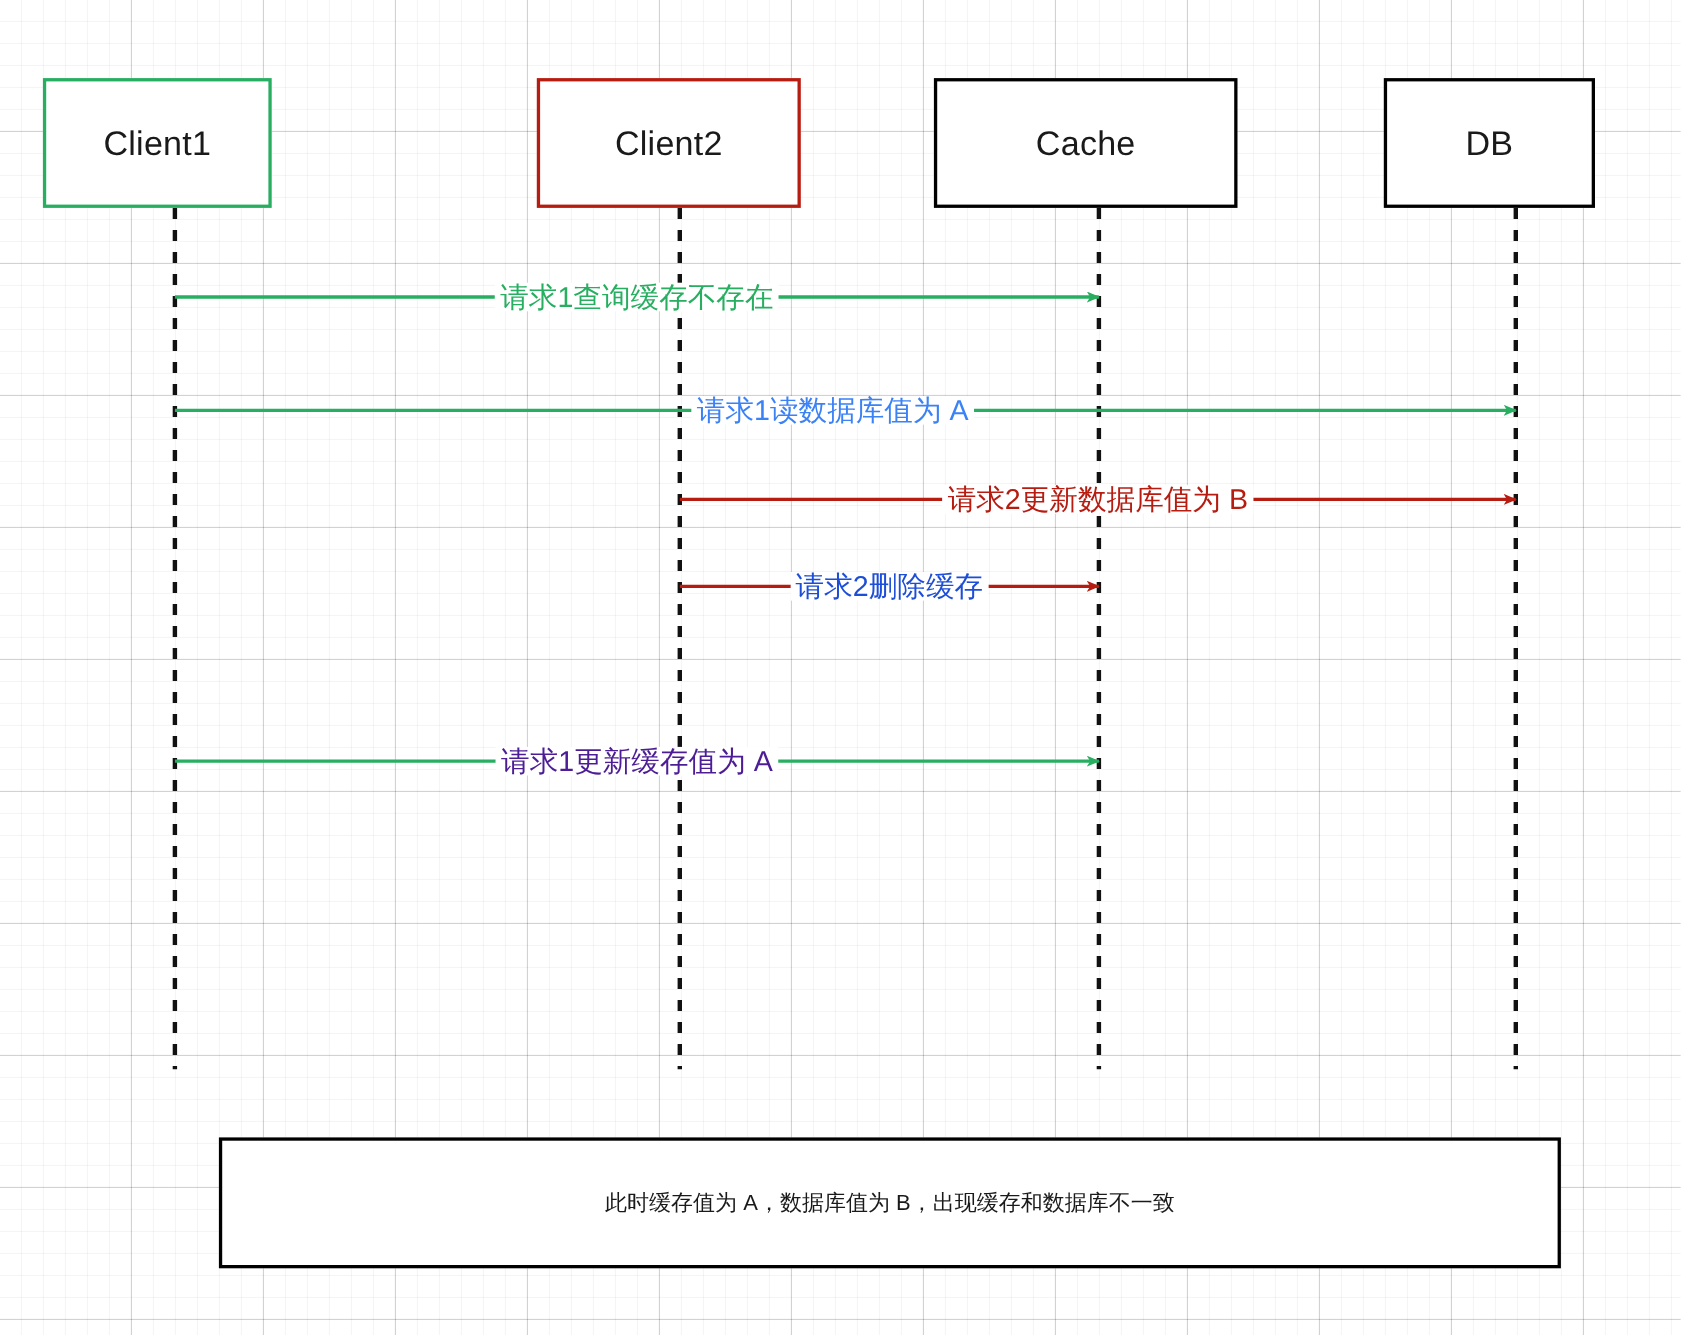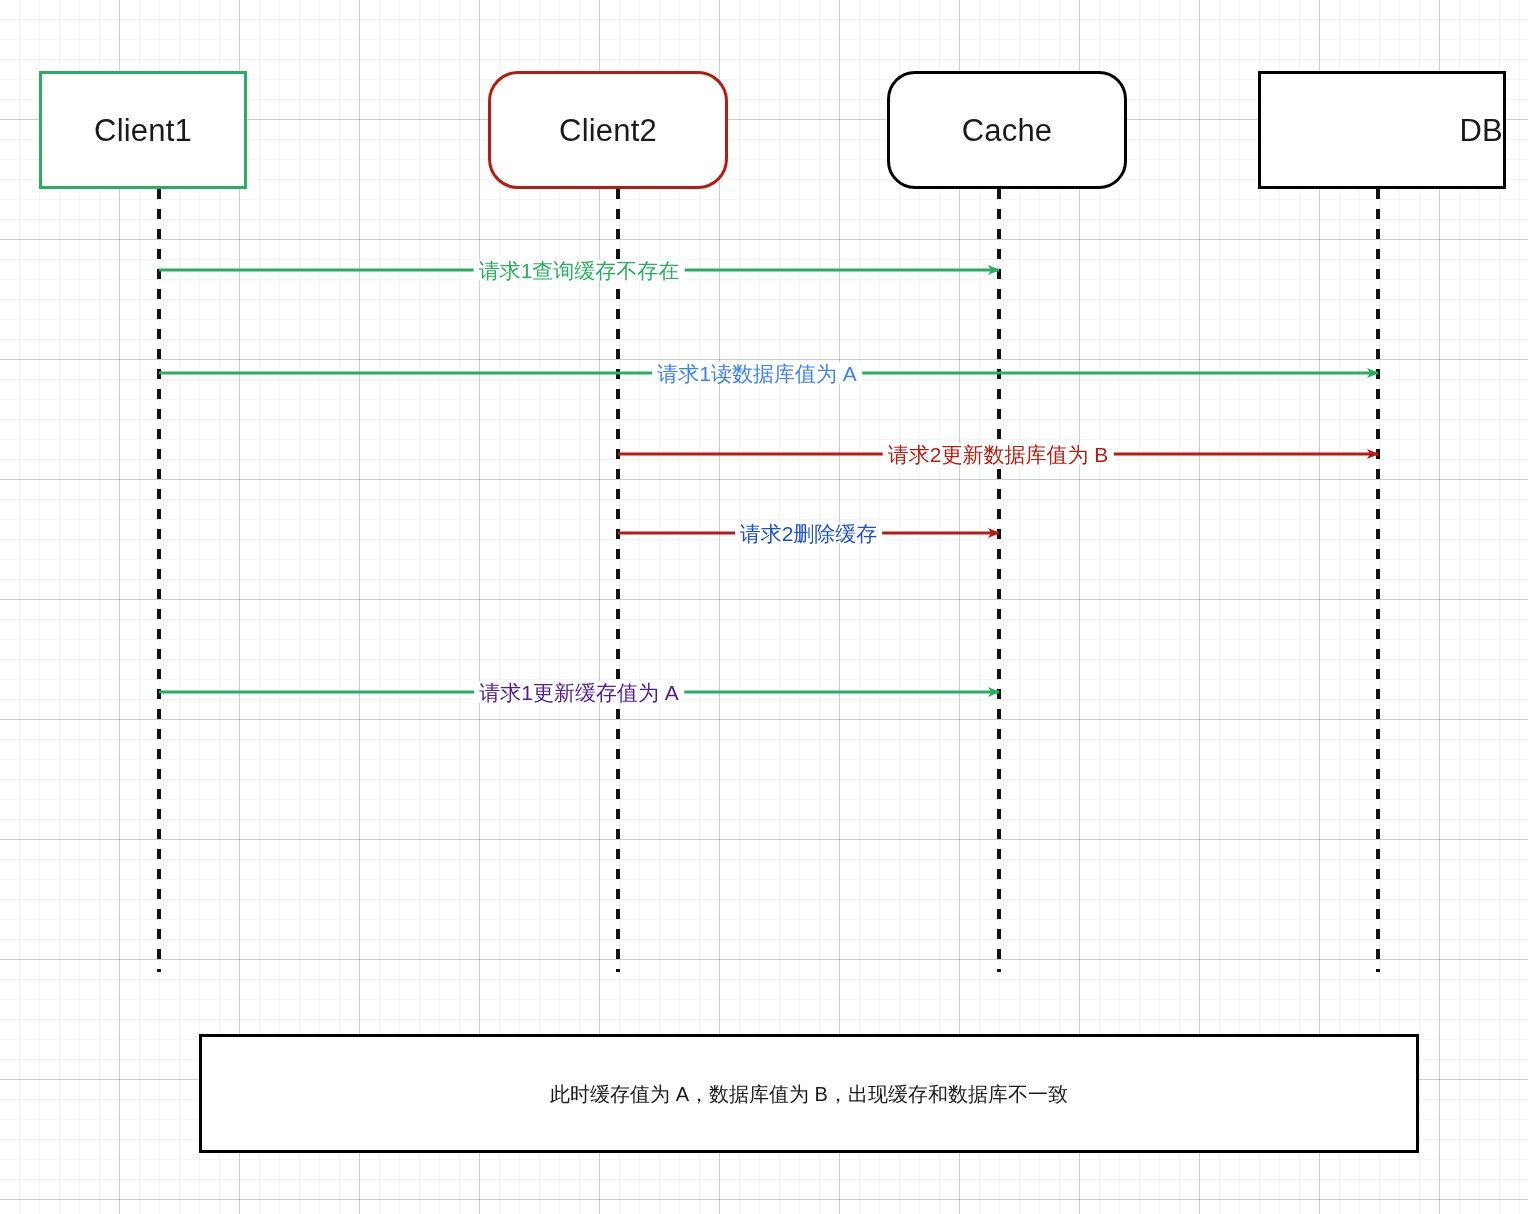--- a/index.html
+++ b/index.html
@@ -63,21 +63,21 @@
   .note-label {
     font-size: 20px;
     color: #1a1a1a;
     line-height: 1;
   }
   .msg-label {
     position: absolute;
     transform: translate(-50%, -50%);
     background: #ffffff;
     padding: 0 5px;
-    font-size: 21px;
+    font-size: 26px;
     line-height: 1;
     white-space: nowrap;
   }
 </style>
 </head>
 <body>
 
 <div id="canvas">
 
   <svg id="svg-layer" viewBox="0 0 1528 1214" xmlns="http://www.w3.org/2000/svg">
@@ -101,27 +101,27 @@
         <line x1="618" x2="1378" y1="454" y2="454" stroke="#b71c11" stroke-width="3" marker-end="url(#ah-red)"></line>
         <line x1="618" x2="999" y1="533" y2="533" stroke="#b71c11" stroke-width="3" marker-end="url(#ah-red)"></line>
         <line x1="159" x2="999" y1="692" y2="692" stroke="#27ae60" stroke-width="3" marker-end="url(#ah-green)"></line>
       </g>
   </svg>
 
   <div id="participants">
       <div class="participant-box" style="left: 39px; top: 71px; width: 208px; height: 118px; border-color: rgb(39, 174, 96);">
         <span class="participant-label">Client1</span>
       </div>
-      <div class="participant-box" style="left: 488px; top: 71px; width: 240px; height: 118px; border-color: rgb(183, 28, 17); border-radius: 30px;">
+      <div class="participant-box" style="left: 488px; top: 71px; width: 240px; height: 118px; border-color: rgb(183, 28, 17);">
         <span class="participant-label">Client2</span>
       </div>
-      <div class="participant-box" style="left: 887px; top: 71px; width: 240px; height: 118px; border-color: rgb(0, 0, 0); border-radius: 28px;">
+      <div class="participant-box" style="left: 849px; top: 71px; width: 276px; height: 118px; border-color: rgb(0, 0, 0);">
         <span class="participant-label">Cache</span>
       </div>
-      <div class="participant-box" style="left: 1258px; top: 71px; width: 248px; height: 118px; border-color: rgb(0, 0, 0); justify-content: flex-end;">
+      <div class="participant-box" style="left: 1258px; top: 71px; width: 192px; height: 118px; border-color: rgb(0, 0, 0);">
         <span class="participant-label">DB</span>
       </div>
     </div>
   <div id="msg-labels">
       <div class="msg-label" style="left: 579px; top: 270px; color: rgb(39, 174, 96);">请求1查询缓存不存在</div>
       <div class="msg-label" style="left: 757px; top: 373px; color: #3b82f6;">请求1读数据库值为 A</div>
       <div class="msg-label" style="left: 998px; top: 454px; color: rgb(183, 28, 17);">请求2更新数据库值为 B</div>
       <div class="msg-label" style="left: 808.5px; top: 533px; color: #1d4ed8;">请求2删除缓存</div>
       <div class="msg-label" style="left: 579px; top: 692px; color: #4c1d95;">请求1更新缓存值为 A</div>
     </div>

